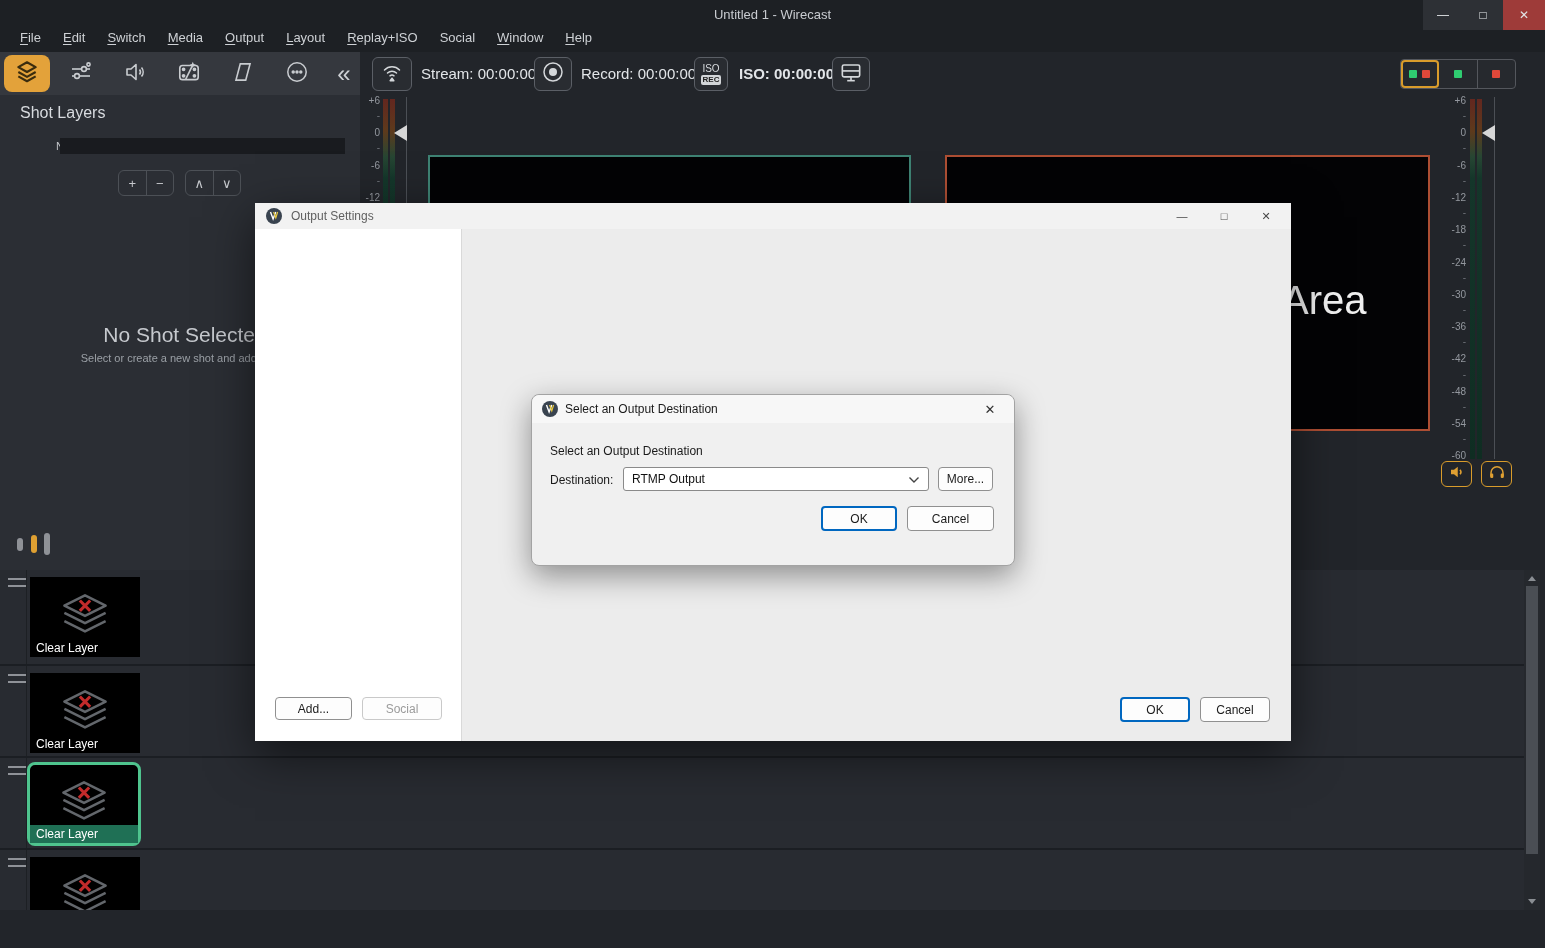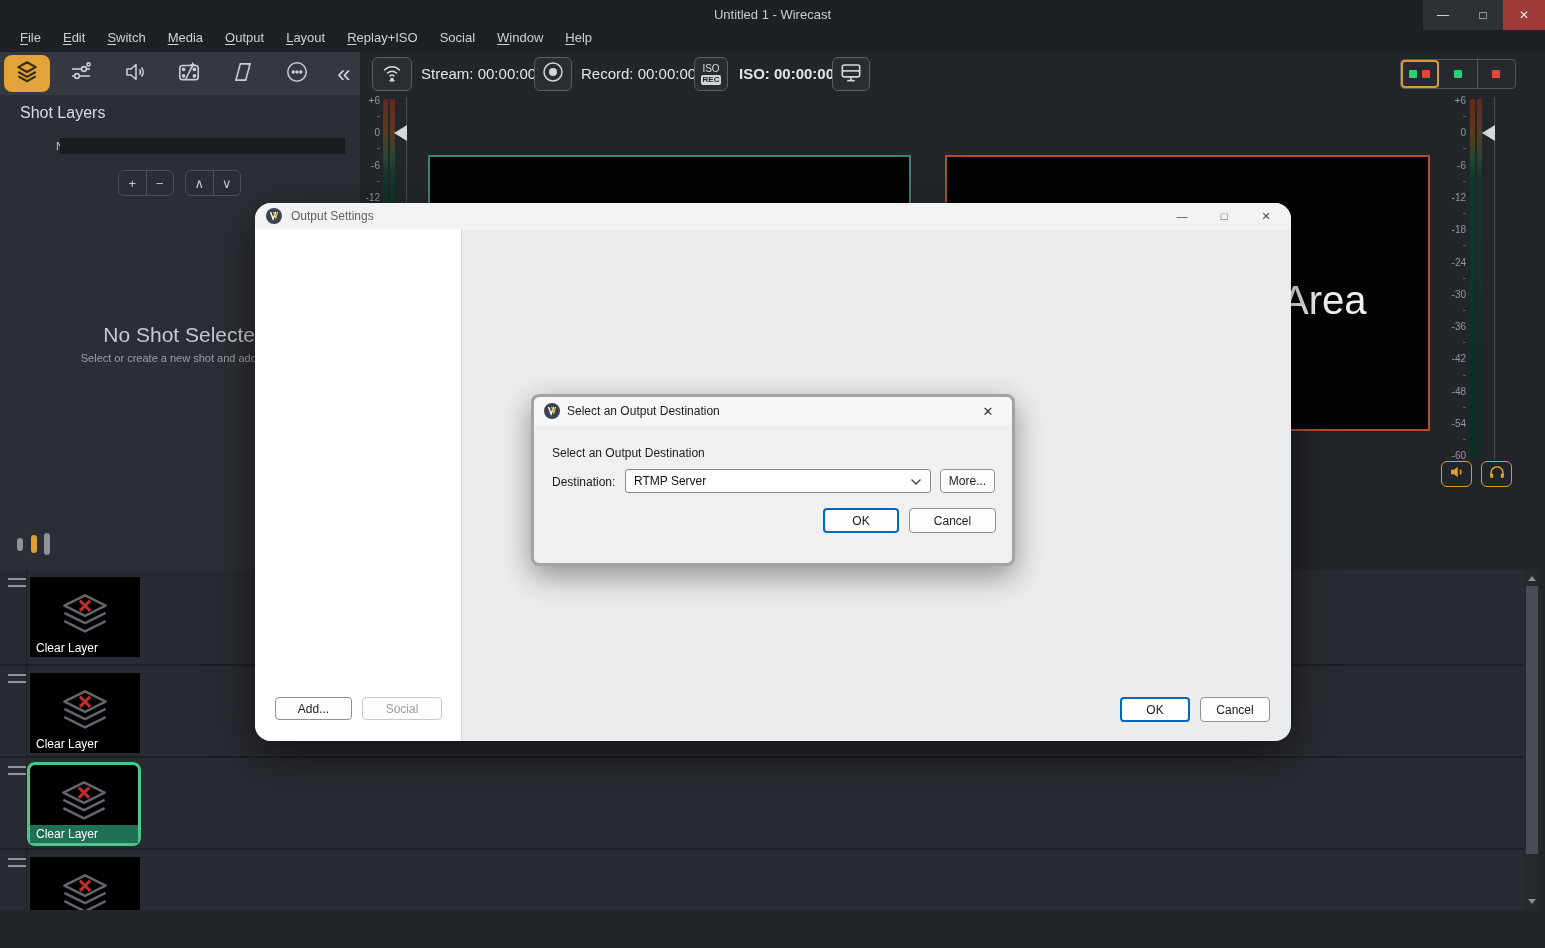--- a/index.html
+++ b/index.html
@@ -109,42 +109,42 @@
   .sb-down{position:absolute;left:4px;bottom:6px;width:0;height:0;border-left:4px solid transparent;
            border-right:4px solid transparent;border-top:5px solid #8a8e93;}
 
   
   .statusbar{position:absolute;left:0;top:910px;width:1545px;height:38px;background:#25282d;}
   .status-icons{position:absolute;left:10px;top:9px;display:flex;gap:12px;}
   .cpu{position:absolute;right:15px;top:0;height:38px;display:flex;align-items:center;gap:14px;
        font-size:17px;color:#c9ccd0;}
 
   
-  .dlg-output{position:absolute;left:255px;top:203px;width:1036px;height:538px;border-radius:16px;
+  .dlg-output{position:absolute;left:255px;top:203px;width:1036px;height:538px;border-radius:0;
               background:#ececec;box-shadow:0 14px 44px rgba(0,0,0,.55);z-index:10;overflow:hidden;}
   .dlg-titlebar{position:absolute;left:0;top:0;width:100%;height:26px;background:#f2f2f2;}
   .dlg-title{position:absolute;left:36px;top:0;line-height:26px;font-size:12px;color:#5f5f5f;}
   .dlg-icon{position:absolute;left:11px;top:5px;}
   .dlg-controls{position:absolute;right:4px;top:0;height:26px;display:flex;}
   .dlg-wbtn{width:42px;height:26px;display:flex;align-items:center;justify-content:center;
             font-size:11px;color:#474747;}
   .dlg-left{position:absolute;left:0;top:26px;width:207px;height:512px;background:#fff;
             border-right:1px solid #d9d9d9;}
   .btn{position:absolute;background:#fdfdfd;border:1px solid #909090;border-radius:4px;font-size:12px;
        color:#1b1b1b;display:flex;align-items:center;justify-content:center;}
   .btn.default{border:2px solid #0067c0;}
   .btn.disabled{color:#9b9b9b;border-color:#c9c9c9;}
   .btn-add{left:20px;top:494px;width:77px;height:23px;}
   .btn-remove{left:107px;top:494px;width:80px;height:23px;}
   .dlg-ok{left:865px;top:494px;width:70px;height:25px;}
   .dlg-cancel{left:945px;top:494px;width:70px;height:25px;}
 
   
   .dlg-dest{position:absolute;left:531px;top:394px;width:484px;height:172px;background:#f0f0f0;
-            border-radius:8px;border:3px solid #a3a3a3;box-shadow:0 10px 30px rgba(0,0,0,.4);z-index:20;}
+            border-radius:8px;border:1px solid #a3a3a3;box-shadow:0 10px 30px rgba(0,0,0,.4);z-index:20;}
   .dd-titlebar{position:absolute;left:0;top:0;width:100%;height:28px;background:#f7f7f7;
                border-radius:8px 8px 0 0;}
   .dd-title{position:absolute;left:33px;top:0;line-height:28px;font-size:12px;color:#1a1a1a;}
   .dd-close{position:absolute;right:6px;top:2px;width:36px;height:24px;display:flex;align-items:center;
             justify-content:center;font-size:13px;color:#333;}
   .dd-heading{position:absolute;left:18px;top:49px;font-size:12px;color:#1a1a1a;}
   .dd-label{position:absolute;left:18px;top:78px;font-size:12px;color:#1a1a1a;}
   .dd-combo{position:absolute;left:91px;top:72px;width:306px;height:24px;background:#fff;
             border:1px solid #8a8a8a;border-radius:3px;display:flex;align-items:center;padding:0 8px;}
   .dd-combo-text{flex:1;font-size:12px;color:#111;}
@@ -483,21 +483,21 @@
           <circle cx="8" cy="8" r="8" fill="#39434f"></circle>
           <path d="M4.5 4l2.6 7 2.6-7" stroke="#fff" stroke-width="1.4" fill="none"></path>
           <path d="M7.6 4l2.2 5.8L11.6 4" stroke="#e8c93e" stroke-width="1.2" fill="none"></path>
         </svg></span>
       <span class="dd-title">Select an Output Destination</span>
       <div class="dd-close">✕</div>
     </div>
     <div class="dd-heading">Select an Output Destination</div>
     <div class="dd-label">Destination:</div>
     <div class="dd-combo">
-      <span class="dd-combo-text">RTMP Server</span>
+      <span class="dd-combo-text">RTMP Output</span>
       <span>
         <svg width="12" height="8" viewBox="0 0 12 8" fill="none" stroke="#444" stroke-width="1.4">
           <path d="M1.5 1.5L6 6l4.5-4.5"></path>
         </svg></span>
     </div>
     <div class="btn dd-more">More...</div>
     <div class="btn default dd-ok">OK</div>
     <div class="btn dd-cancel">Cancel</div>
   </div>
 

